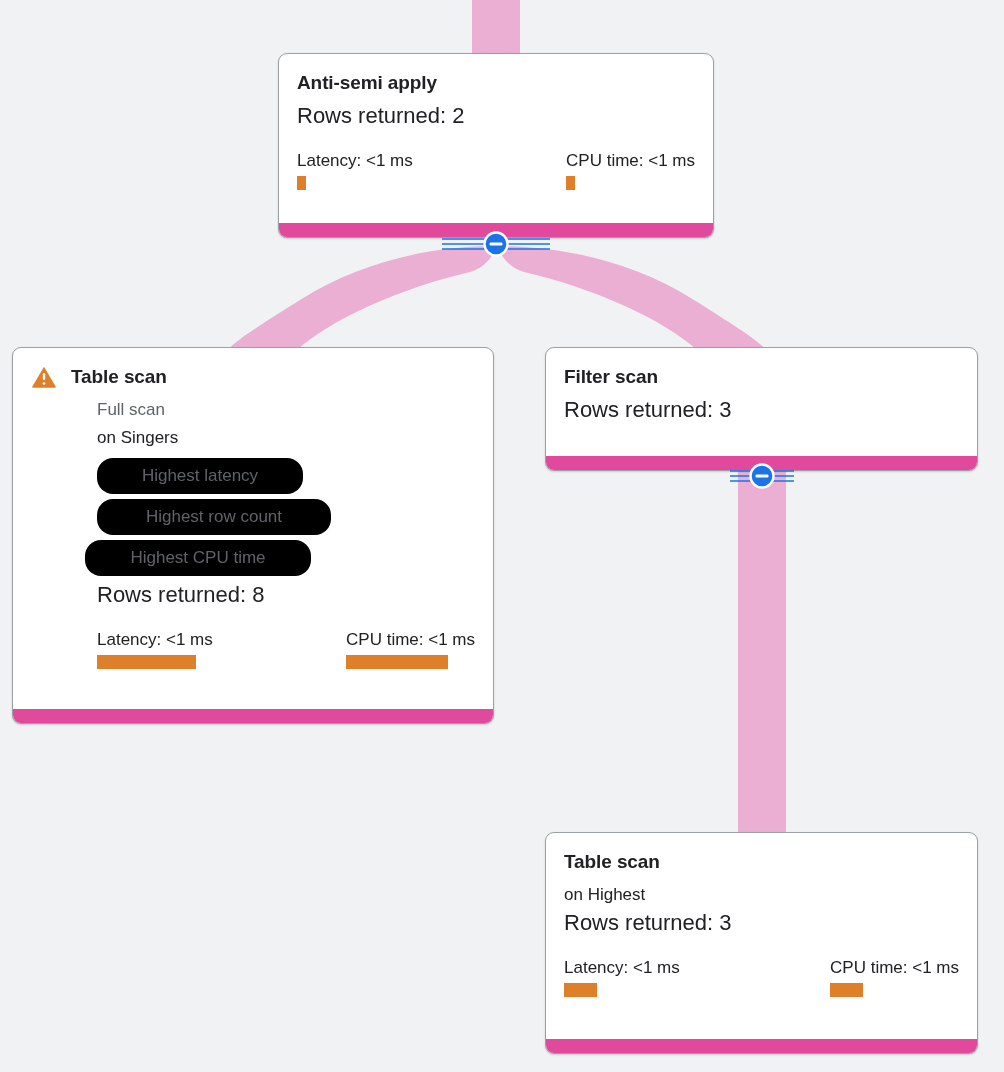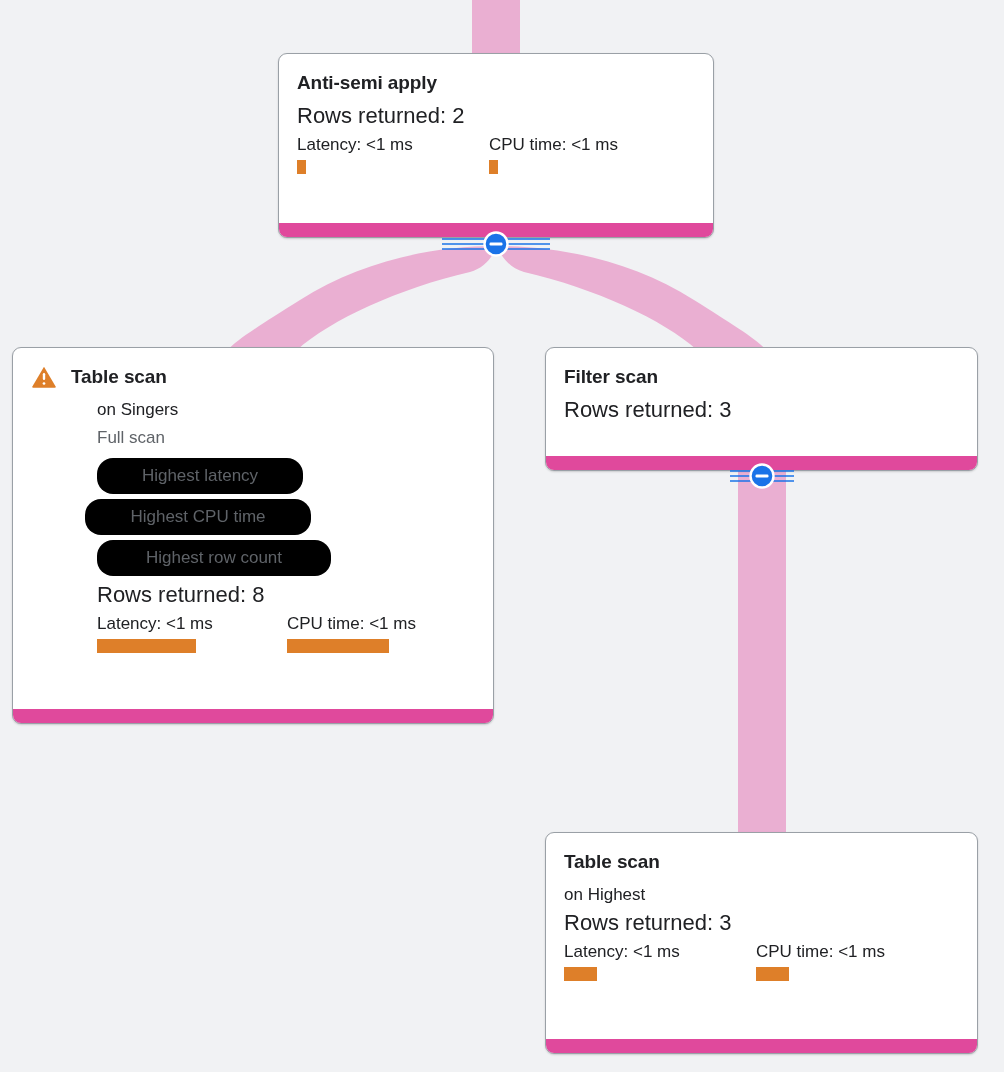--- a/index.html
+++ b/index.html
@@ -100,21 +100,22 @@
     text-align: center;
     box-sizing: border-box;
   }
   .badge.w1 { width: 206px; margin-left: 66px; }
   .badge.w2 { width: 226px; margin-left: 54px; }
   .badge.w3 { width: 234px; margin-left: 66px; }
 
   
   .metrics {
     display: flex;
-    margin-top: 4px;
+    margin-top: 20px;
+    justify-content: space-between;
   }
   .metric {
     display: flex;
     flex-direction: column;
   }
   .metric-label {
     font-size: 17px;
     color: #202124;
     line-height: 22px;
     white-space: nowrap;
@@ -195,27 +196,27 @@
     <div class="node-body">
       <div class="title-row">
         <svg class="warn-icon" viewBox="0 0 24 24">
           <path d="M12 2.6 L22.6 20.6 Q23.4 22 21.8 22 L2.2 22 Q0.6 22 1.4 20.6 Z" fill="#de7f29"></path>
           <rect x="10.9" y="8.4" width="2.2" height="6.4" rx="1.1" fill="#ffffff"></rect>
           <circle cx="12" cy="18" r="1.25" fill="#ffffff"></circle>
         </svg>
         <div class="node-title">Table scan</div>
       </div>
       <div style="padding-left:66px;">
+        <div class="node-sub muted">Full scan</div>
         <div class="node-sub">on Singers</div>
-        <div class="node-sub muted">Full scan</div>
       </div>
       <div class="badges">
         <div class="badge w1">Highest latency</div>
+        <div class="badge w3">Highest row count</div>
         <div class="badge w2">Highest CPU time</div>
-        <div class="badge w3">Highest row count</div>
       </div>
       <div class="rows-line" style="padding-left:66px;">Rows returned: 8</div>
       <div class="metrics" style="padding-left:66px;">
         <div class="metric" style="width:190px;">
           <div class="metric-label">Latency: &lt;1 ms</div>
           <div class="metric-bar" style="width:99px;"></div>
         </div>
         <div class="metric">
           <div class="metric-label">CPU time: &lt;1 ms</div>
           <div class="metric-bar" style="width:102px;"></div>

